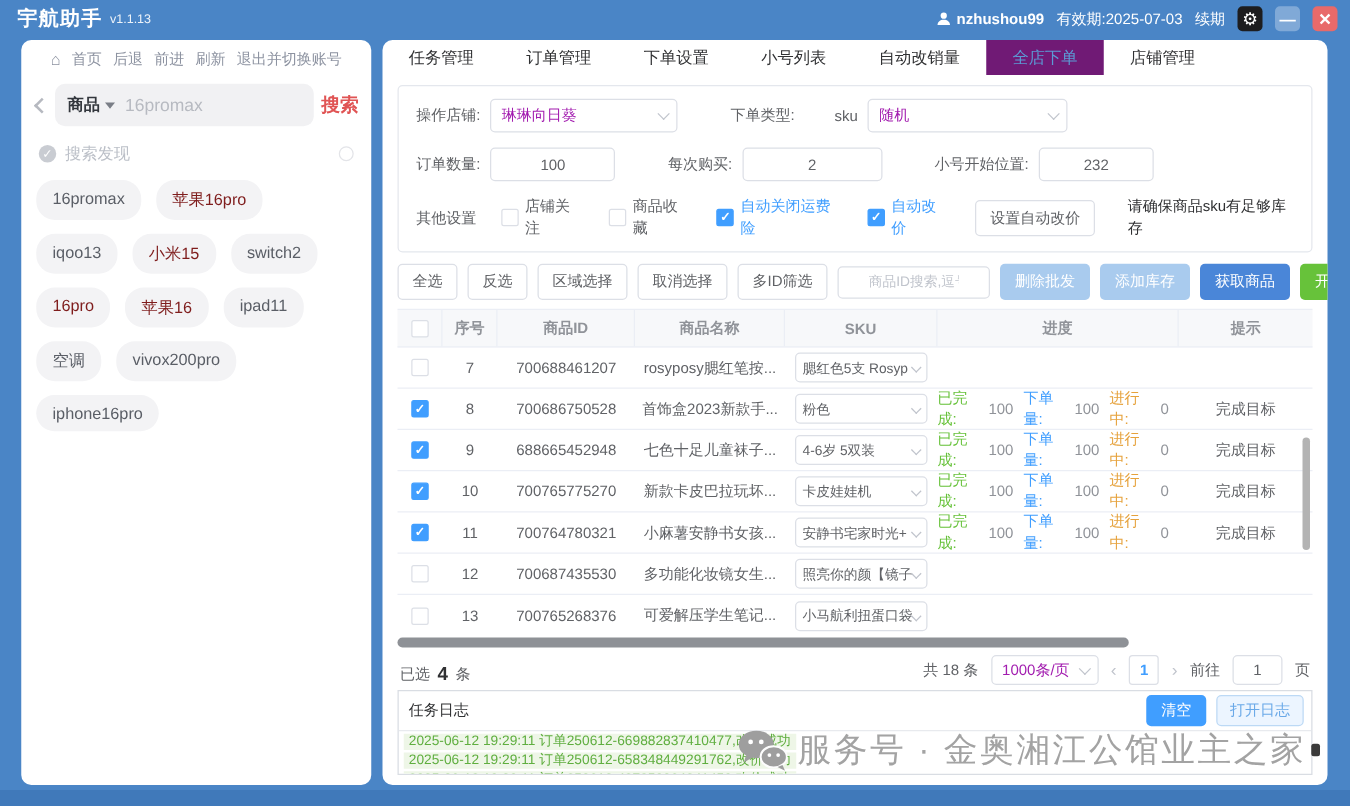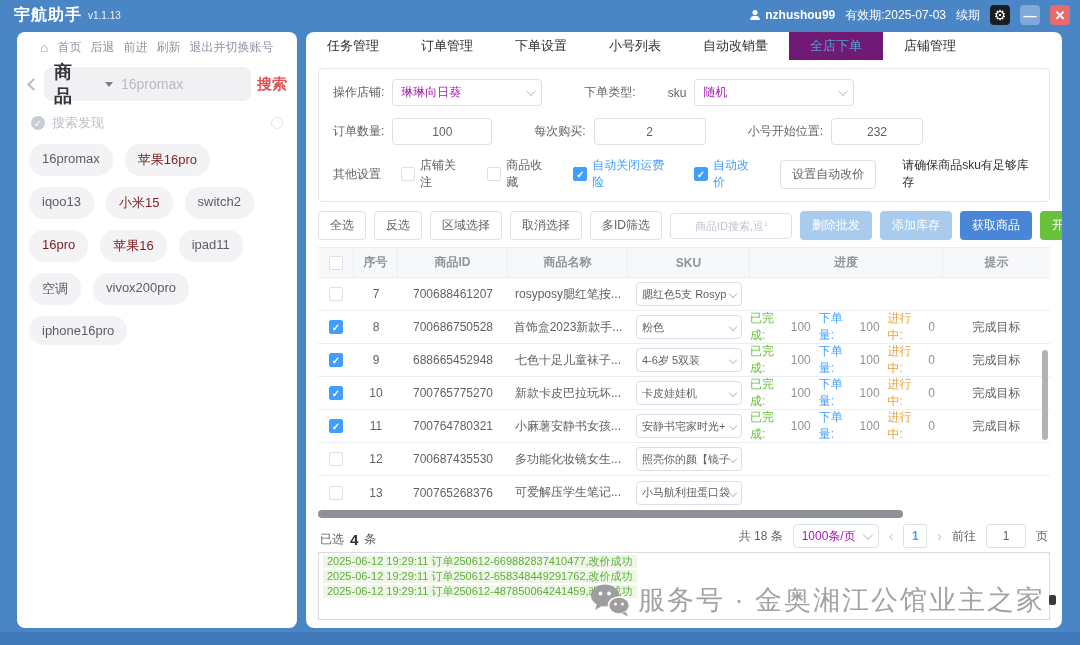--- a/index.html
+++ b/index.html
@@ -26,21 +26,21 @@
   .sidebar { width:280px; display:flex; flex-direction:column; overflow:hidden; }
   .s-nav { height:26px; display:flex; align-items:center; justify-content:center; gap:9px;
            color:#8d93a1; font-size:12px; padding-top:4px; }
   .s-nav span { cursor:pointer; }
   .home-ico { font-size:13px; }
   .s-search { display:flex; align-items:center; padding:9px 10px 9px 8px; gap:6px; }
   .chev-left { width:9px; height:9px; border-left:2px solid #b6b9c0; border-bottom:2px solid #b6b9c0;
                transform:rotate(45deg); flex:none; margin-left:4px; }
   .search-pill { flex:1; height:34px; background:#f1f1f3; border-radius:8px; display:flex; align-items:center;
                  padding:0 10px; gap:8px; }
-  .cat { font-size:18px; color:#33373d; font-weight:bold; display:flex; align-items:center; gap:16px; }
+  .cat { font-size:13px; color:#33373d; font-weight:bold; display:flex; align-items:center; gap:4px; }
   .car { width:0; height:0; border-left:4px solid transparent; border-right:4px solid transparent;
          border-top:5px solid #7a7e86; }
   .kw-input { border:none; outline:none; background:transparent; font-size:14px; color:#606266; width:120px;
               font-family:"Liberation Sans",sans-serif; }
   .kw-input::placeholder { color:#b7bac1; }
   .search-btn { color:#e05454; font-size:15px; font-weight:bold; cursor:pointer; }
   .s-discover { display:flex; align-items:center; gap:7px; color:#bcc0c8; font-size:13px; padding:4px 14px 2px; }
   .disc-ico { width:14px; height:14px; border-radius:50%; background:#c9ccd2; color:#fff; font-size:10px;
               display:flex; align-items:center; justify-content:center; }
   .disc-right { margin-left:auto; width:12px; height:12px; border:1px solid #e3e4e8; border-radius:50%; }
@@ -471,20 +471,27 @@
         <span class="parrow">‹</span>
         <span class="pnum">1</span>
         <span class="parrow">›</span>
         <span>前往</span>
         <input class="inp goto-inp" value="1" style="">
         <span>页</span>
       </div>
     </div>
 
     <div class="log-panel">
+      <div class="log-head">
+        <span class="log-title">任务日志</span>
+        <div class="log-btns">
+          <button class="clear-btn">清空</button>
+          <button class="open-btn">打开日志</button>
+        </div>
+      </div>
       <div class="log-body">
         <span class="log-line">2025-06-12 19:29:11 订单250612-669882837410477,改价成功</span>
         <span class="log-line">2025-06-12 19:29:11 订单250612-658348449291762,改价成功</span>
         <span class="log-line">2025-06-12 19:29:11 订单250612-487850064241459,改价成功</span>
 
       </div>
     </div>
 
     <div class="watermark">
       <svg width="40" height="34" viewBox="0 0 40 34">

